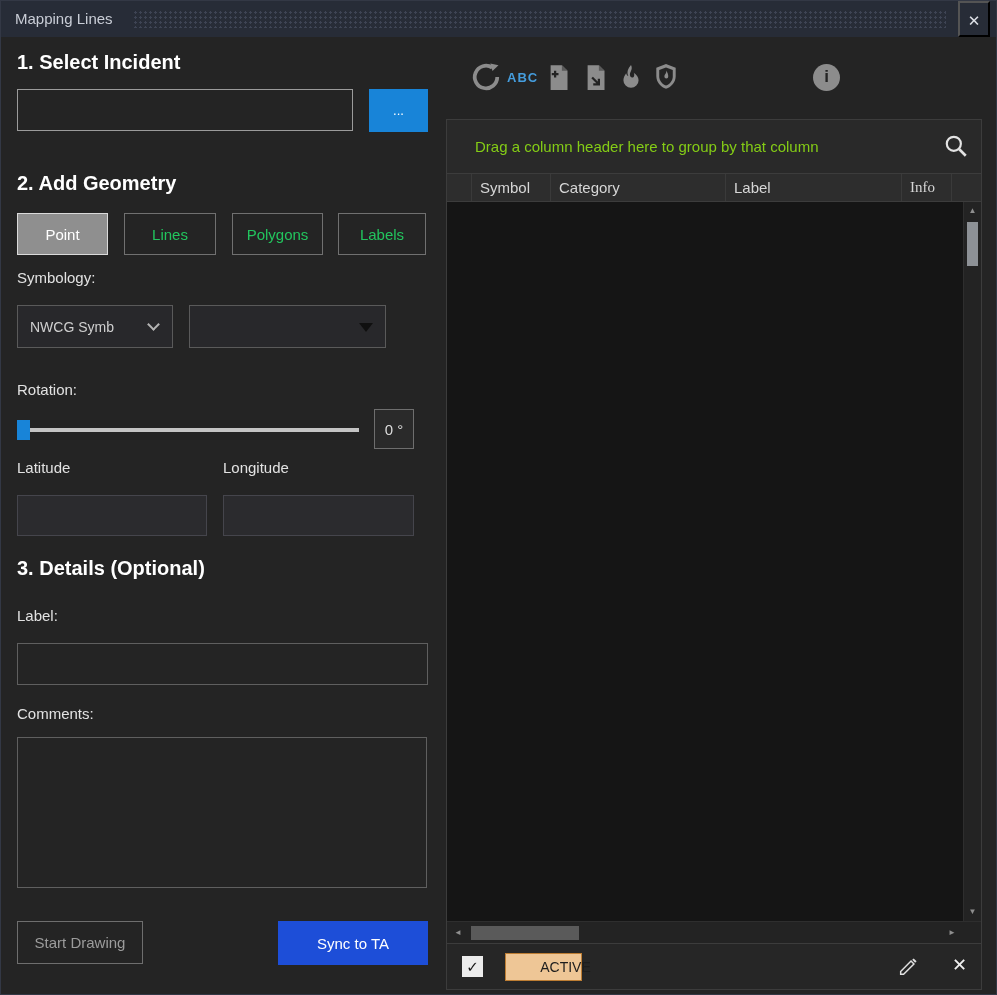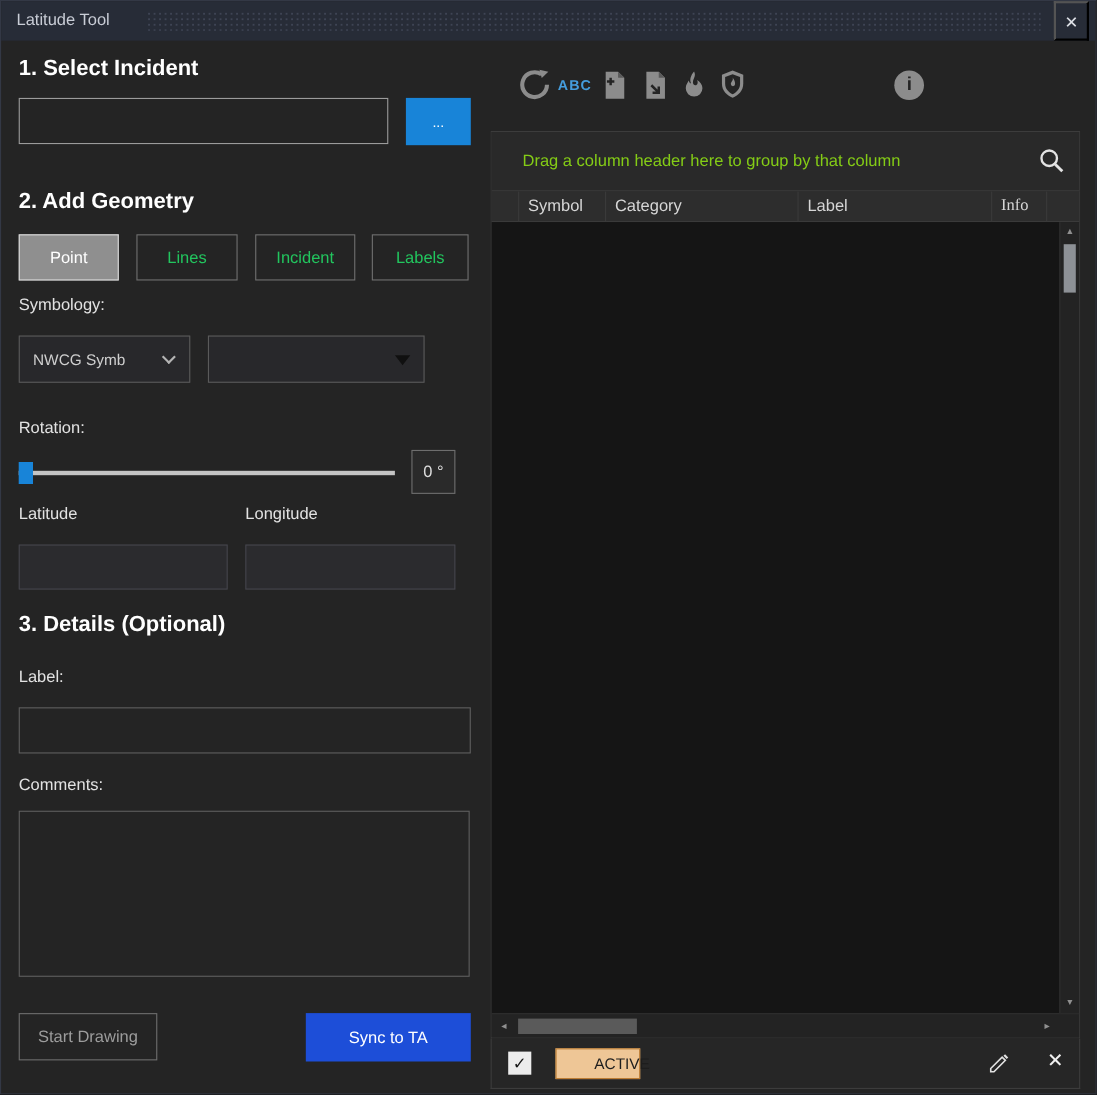--- a/index.html
+++ b/index.html
@@ -100,35 +100,35 @@
                  justify-content: center; cursor: text; padding-left: 44px; }
   .edit-wrap { position: absolute; right: 62px; top: 12px; cursor: pointer; }
   .x-icon { position: absolute; right: 14px; top: 10px; font-size: 18px; color: #f0f0f0; cursor: pointer; }
 </style>
 </head>
 <body>
 
 <div class="window">
 
   <div class="titlebar">
-    <span class="title">Latitude Tool</span>
+    <span class="title">Mapping Lines</span>
     <div class="grip"></div>
     <button class="close-btn">✕</button>
   </div>
 
   <div class="left-panel">
 
     <div class="heading" style="top:14px">1. Select Incident</div>
     <input class="incident-input" value="" style="">
     <button class="browse-btn">...</button>
 
     <div class="heading" style="top:135px">2. Add Geometry</div>
     <button class="geo-btn selected" style="left:16px;width:91px">Point</button>
     <button class="geo-btn" style="left:123px;width:92px">Lines</button>
-    <button class="geo-btn" style="left:231px;width:91px">Incident</button>
+    <button class="geo-btn" style="left:231px;width:91px">Polygons</button>
     <button class="geo-btn" style="left:337px;width:88px">Labels</button>
 
     <div class="lbl" style="left:16px;top:232px">Symbology:</div>
     <div class="combo" style="left:16px;width:156px">
       <span>NWCG Symb</span>
       <span class="chevron"></span>
     </div>
     <div class="combo" style="left:188px;width:197px">
       <span></span>
       <span class="dd-triangle"></span>

